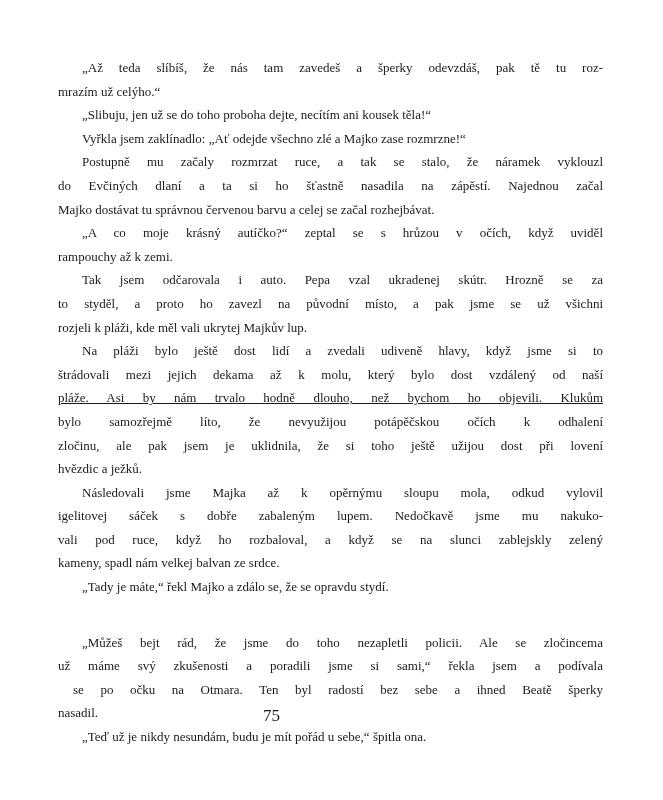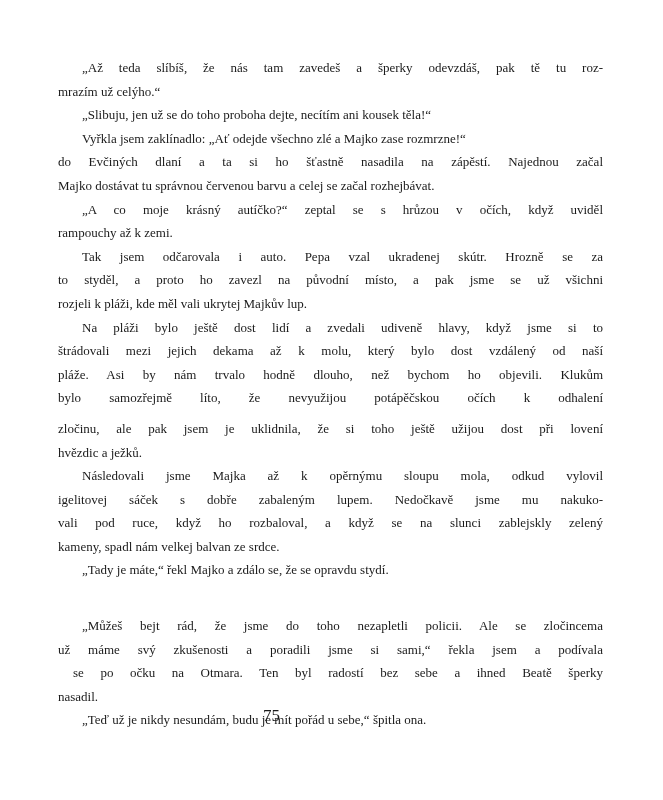--- a/index.html
+++ b/index.html
@@ -33,38 +33,39 @@
         <span class="line first" style="display: block; word-spacing: -0.384615px;">„Až teda slíbíš, že nás tam zavedeš a šperky odevzdáš, pak tě tu roz-</span>
         <span class="line last">mrazím už celýho.“</span>
       </div>
       <div>
         <span class="line first last">„Slibuju, jen už se do toho proboha dejte, necítím ani kousek těla!“</span>
       </div>
       <div>
         <span class="line first last">Vyřkla jsem zaklínadlo: „Ať odejde všechno zlé a Majko zase rozmrzne!“</span>
       </div>
       <div>
+        <span class="line first" style="display: block; word-spacing: -1.90909px;">Postupně mu začaly rozmrzat ruce, a tak se stalo, že náramek vyklouzl</span>
         <span class="line" style="display: block; word-spacing: -0.416667px;">do Evčiných dlaní a ta si ho šťastně nasadila na zápěstí. Najednou začal</span>
         <span class="line last">Majko dostávat tu správnou červenou barvu a celej se začal rozhejbávat.</span>
       </div>
       <div>
         <span class="line first" style="display: block; word-spacing: -0.25px; font-family: Liberation Serif, serif;">„A co moje krásný autíčko?“ zeptal se s hrůzou v očích, když uviděl</span>
         <span class="line last">rampouchy až k zemi.</span>
       </div>
       <div>
         <span class="line first" style="display: block; word-spacing: 0px;">Tak jsem odčarovala i auto. Pepa vzal ukradenej skútr. Hrozně se za</span>
         <span class="line" style="display: block; word-spacing: 0.357143px;">to styděl, a proto ho zavezl na původní místo, a pak jsme se už všichni</span>
         <span class="line last">rozjeli k pláži, kde měl vali ukrytej Majkův lup.</span>
       </div>
       <div>
         <span class="line first" style="display: block; word-spacing: 0px;">Na pláži bylo ještě dost lidí a zvedali udiveně hlavy, když jsme si to</span>
         <span class="line" style="display: block; word-spacing: -2px;">štrádovali mezi jejich dekama až k molu, který bylo dost vzdálený od naší</span>
-        <span class="line" style="display: block; word-spacing: -1.36364px;">pláže. Asi by nám trvalo hodně dlouho, než bychom ho objevili. Klukům</span>
+        <span class="line" style="display: block; word-spacing: -1.36364px; text-decoration: underline;">pláže. Asi by nám trvalo hodně dlouho, než bychom ho objevili. Klukům</span>
         <span class="line" style="display: block; word-spacing: 2.375px;">bylo samozřejmě líto, že nevyužijou potápěčskou očích k odhalení</span>
-        <span class="line" style="display: block; word-spacing: 0px; margin-top: 7px;">zločinu, ale pak jsem je uklidnila, že si toho ještě užijou dost při lovení</span>
+        <span class="line" style="display: block; word-spacing: 0px;">zločinu, ale pak jsem je uklidnila, že si toho ještě užijou dost při lovení</span>
         <span class="line last">hvězdic a ježků.</span>
       </div>
       <div>
         <span class="line first" style="display: block; word-spacing: 0px;">Následovali jsme Majka až k opěrnýmu sloupu mola, odkud vylovil</span>
         <span class="line" style="display: block; word-spacing: -1.11111px;">igelitovej sáček s dobře zabaleným lupem. Nedočkavě jsme mu nakuko-</span>
         <span class="line" style="display: block; word-spacing: -0.333333px;">vali pod ruce, když ho rozbaloval, a když se na slunci zablejskly zelený</span>
         <span class="line last">kameny, spadl nám velkej balvan ze srdce.</span>
       </div>
       <div>
         <span class="line first last">„Tady je máte,“ řekl Majko a zdálo se, že se opravdu stydí.</span>

